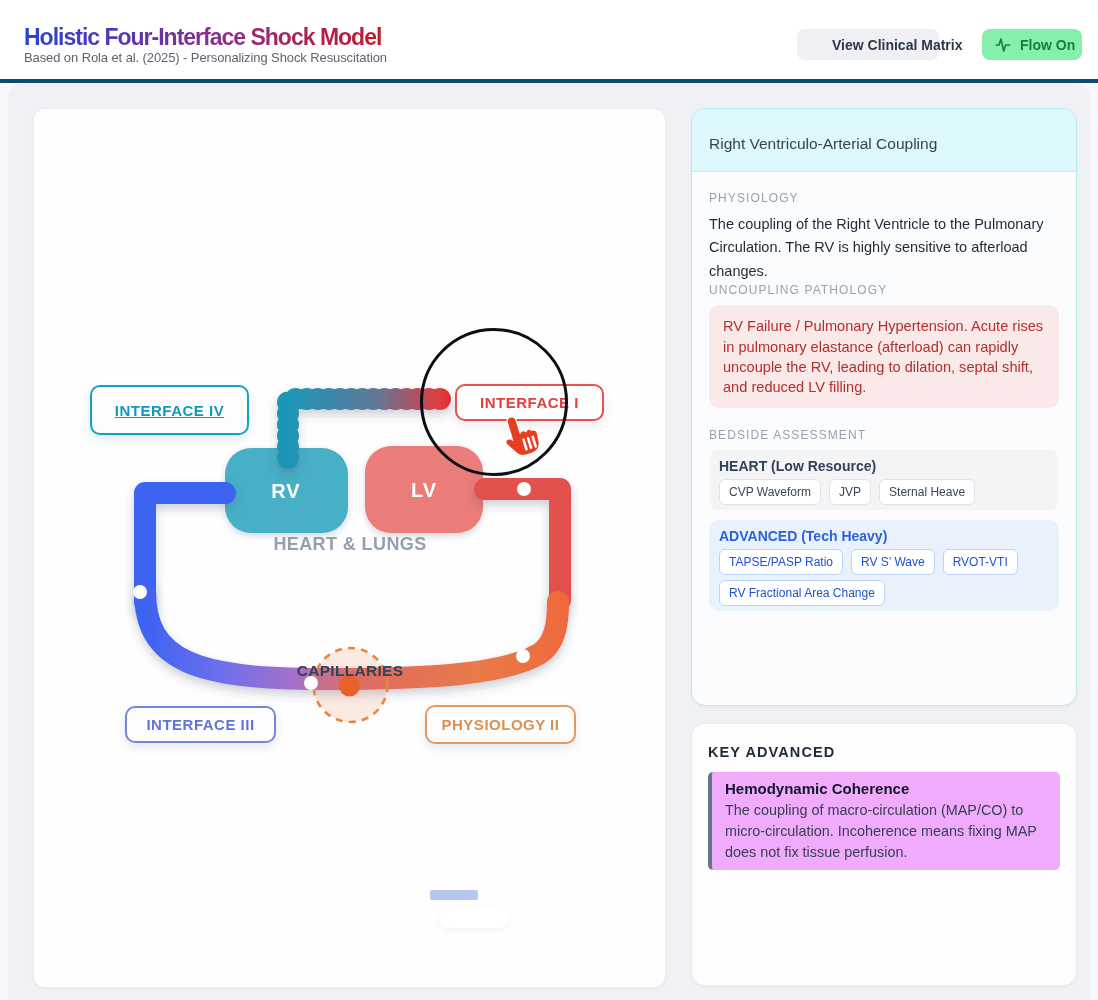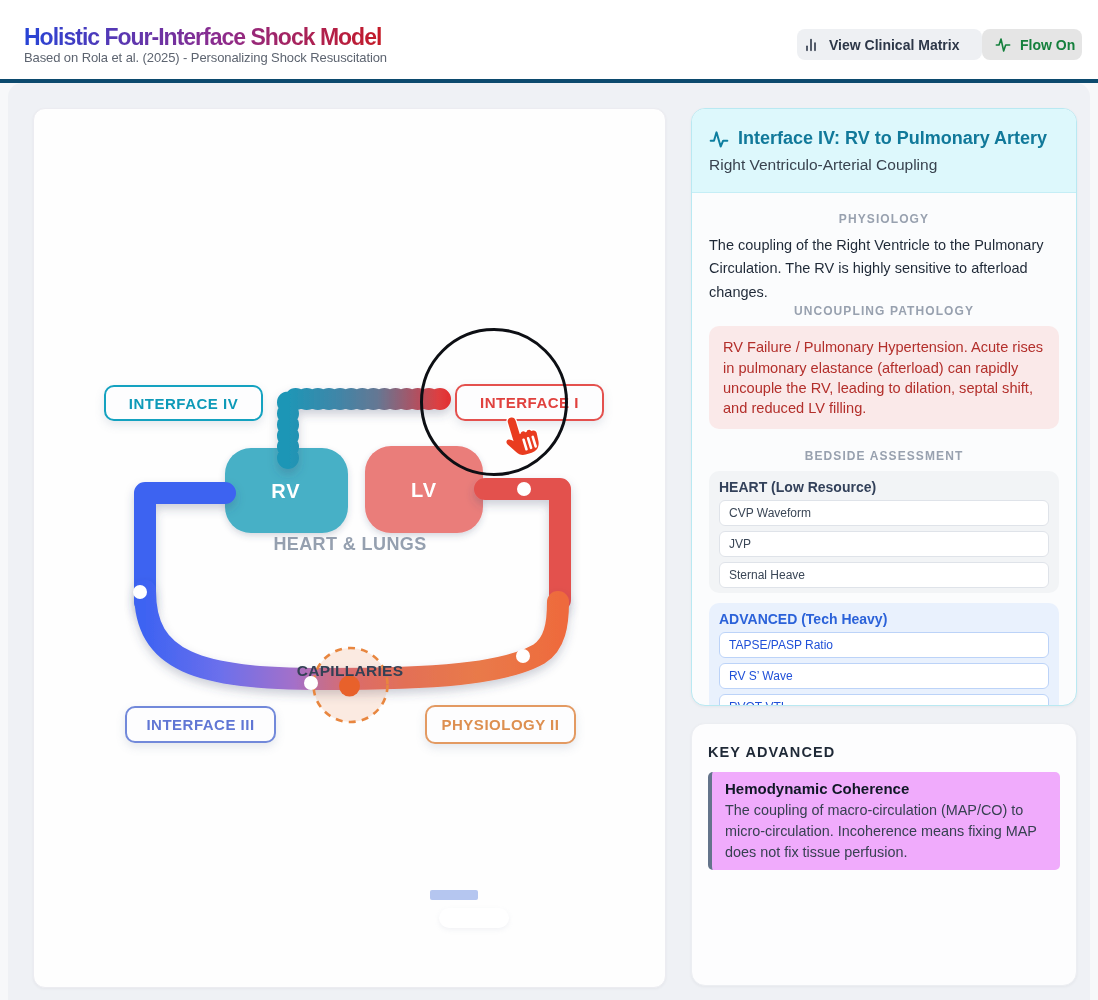--- a/index.html
+++ b/index.html
@@ -7,60 +7,60 @@
     font-family:"Liberation Sans", sans-serif; background:#f7f8fa; }
   .hdr { position:absolute; left:0; top:0; width:1098px; height:83px;
     background:#ffffff; border-bottom:4px solid #0c4a6e; }
   .hdr h1 { position:absolute; left:24px; top:24px; font-size:23px; font-weight:bold;
     letter-spacing:-1px;
     background:linear-gradient(90deg,#2744d6 0%,#8c2b8d 55%,#c41a27 100%);
     -webkit-background-clip:text; background-clip:text; color:transparent; }
   .hdr .sub { position:absolute; left:24px; top:50px; font-size:13px; letter-spacing:-0.1px; color:#5d6470; }
   .btn { position:absolute; top:29px; height:31px; white-space:nowrap; border-radius:8px;
     display:flex; align-items:center; font-size:14px; font-weight:600; }
-  .btn1 { left:797px; width:185px; background:#eef0f3; color:#2d3748; padding-left:6px; }
+  .btn1 { left:797px; width:142px; background:#eef0f3; color:#2d3748; padding-left:25px; }
   .btn1 svg { margin-right:10px; }
-  .btn2 { left:982px; width:100px; white-space:nowrap; background:#e5e5e5; color:#15803d; padding-left:13px; }
+  .btn2 { left:982px; width:100px; white-space:nowrap; background:#86efac; color:#15803d; padding-left:13px; }
   .btn2 svg { margin-right:9px; }
 
   .canvas { position:absolute; left:33px; top:108px; width:633px; height:880px;
     background:#fefefe; border:1px solid #ececf1; border-radius:12px;
     box-shadow:0 1px 3px rgba(30,40,60,0.05); }
   .pill { position:absolute; background:#fdfdfe; border-radius:10px;
     display:flex; align-items:center; justify-content:center;
     font-weight:bold; font-size:15px; letter-spacing:0.5px;
     box-shadow:0 4px 10px rgba(100,120,150,0.17); }
-  .pill4 { left:70px; top:276px; width:159px; height:36px; border:2.5px solid #14a2c0; color:#0e9ab8; }
+  .pill4 { left:56px; top:276px; width:159px; height:50px; border:2.5px solid #14a2c0; color:#0e9ab8;text-decoration:underline; }
   .pill1 { left:421px; top:275px; width:149px; height:37px; border:2.5px solid #e4514e; color:#e0413e; }
   .pill3 { left:91px; top:597px; width:151px; height:37px; border:2.5px solid #7289da; color:#6076d4; }
   .pill2 { left:391px; top:596px; width:151px; height:39px; border:2.5px solid #e39a62; color:#dd8f50; }
   .bigcircle { position:absolute; left:386px; top:219px; width:148px; height:148px;
     border:3px solid #0d0f14; border-radius:50%; }
   .bluebar { position:absolute; left:396px; top:781px; width:48px; height:10px;
     background:#b5c6f0; border-radius:2px; }
   .ghost { position:absolute; left:405px; top:799px; width:70px; height:20px;
     background:#ffffff; border-radius:10px; box-shadow:0 2px 5px rgba(150,160,185,0.12); }
 
   .panel { position:absolute; left:691px; top:108px; width:386px; height:598px;
     background:#fbfcfd; border:1px solid #b9e9f2; border-radius:14px; overflow:hidden;
     box-shadow:0 1px 3px rgba(30,40,60,0.05); }
   .panel .phead { background:#ddf8fc; padding:19px 17px 18px; border-bottom:1px solid #c5eef6; }
   .ptitle { display:flex; align-items:center; white-space:nowrap; font-size:18px; font-weight:bold; color:#11799a; }
   .ptitle svg { margin-right:9px; flex:none; }
   .psub { margin-top:7px; font-size:15.5px; font-weight:normal; color:#39434f; }
   .pbody { padding:19px 17px; }
-  .sec { font-size:12px; font-weight:bold; color:#98a1af; letter-spacing:1.1px; margin-bottom:8px;text-align:center; }
+  .sec { font-size:12px; font-weight:normal; color:#98a1af; letter-spacing:1.1px; margin-bottom:8px; }
   .phys { font-size:14.5px; color:#1f2937; line-height:23.4px; margin-bottom:0; }
   .pink { background:#fae9e9; border-radius:10px; padding:11px 14px; color:#b32f2b;
     font-size:14.6px; line-height:20.3px; margin-bottom:20px; }
   .basic { background:#f2f4f6; border-radius:10px; padding:8px 10px 5px; margin-bottom:10px; }
   .basic h5 { font-size:14px; font-weight:bold; color:#33415a; margin-bottom:5px; }
-  .adv { background:#e9f1fd; border-radius:10px; padding:8px 10px 22px; }
+  .adv { background:#e9f1fd; border-radius:10px; padding:8px 10px 5px; }
   .adv h5 { font-size:14px; font-weight:bold; color:#2b62d9; margin-bottom:5px; }
-  .chips { display:flex; flex-wrap:wrap; gap:5px 8px;flex-direction:column; }
+  .chips { display:flex; flex-wrap:wrap; gap:5px 8px; }
   .chip { background:#ffffff; border:1px solid #dfe3e9; border-radius:6px;
     padding:5px 9px; font-size:12px; color:#3a4656; }
   .adv .chip { border:1px solid #bcd3f8; color:#2050d8; }
 
   .keycard { position:absolute; left:691px; top:723px; width:386px; height:263px;
     background:#fdfdfe; border:1px solid #eceef2; border-radius:14px; padding:17px 16px;
     box-shadow:0 1px 3px rgba(30,40,60,0.05); }
   .keycard h3 { margin-top:3px; font-size:14.5px; font-weight:bold; color:#1f2937; letter-spacing:1.1px; }
   .kitem { margin-top:12px; background:#f0abfc; border-left:4px solid #64748b;
     border-radius:5px; padding:8px 13px 6px; }
@@ -158,26 +158,20 @@
       <line x1="33" y1="28" x2="33" y2="38" stroke="#ffffff" stroke-width="2.6" stroke-linecap="round"></line>
     </g>
   </svg>
 
   <div class="bluebar"></div>
   <div class="ghost"></div>
 </div>
 
 <div class="panel">
   <div class="phead">
-    <div class="ptitle">
-      <svg width="20" height="20" viewBox="0 0 24 24" fill="none" stroke="#0e7fa0" stroke-width="2.4" stroke-linecap="round" stroke-linejoin="round">
-        <path d="M2 14h4l3-10 5 17 3-7h5"></path>
-      </svg>
-      Interface IV: RV to Pulmonary Artery
-    </div>
     <div class="psub">Right Ventriculo-Arterial Coupling</div>
   </div>
   <div class="pbody">
     <div class="sec">PHYSIOLOGY</div>
     <div class="phys">The coupling of the Right Ventricle to the Pulmonary Circulation. The RV is highly sensitive to afterload changes.</div>
     <div class="sec">UNCOUPLING PATHOLOGY</div>
     <div class="pink">RV Failure / Pulmonary Hypertension. Acute rises in pulmonary elastance (afterload) can rapidly uncouple the RV, leading to dilation, septal shift, and reduced LV filling.</div>
     <div class="sec">BEDSIDE ASSESSMENT</div>
     <div class="basic">
       <h5>HEART (Low Resource)</h5>

